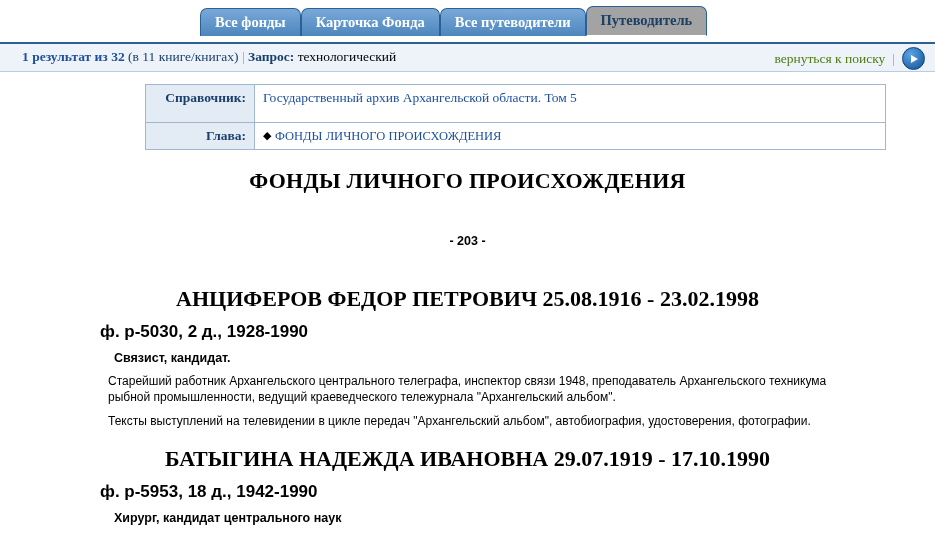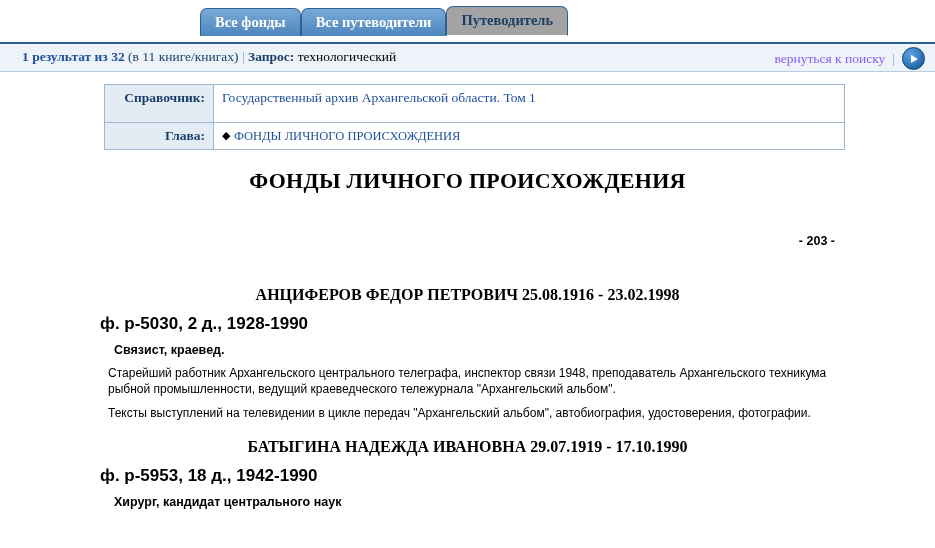--- a/index.html
+++ b/index.html
@@ -92,21 +92,21 @@
   }
   .statusright {
     position: absolute;
     right: 10px;
     top: 3px;
     display: flex;
     align-items: center;
     gap: 7px;
   }
   .backlink {
-    color: #8b5cf6;
+    color: #4d7c0f;
     text-decoration: none;
     font-size: 13.5px;
     cursor: pointer;
   }
   .sep {
     color: #8aa4c0;
   }
   .arrowbtn {
     width: 21px;
     height: 21px;
@@ -117,20 +117,21 @@
     display: inline-flex;
     align-items: center;
     justify-content: center;
     cursor: pointer;
   }
   .arrowbtn svg { display: block; }
 
   
   .infowrap {
     padding: 12px 0 0 12px;
+    margin-left: 41px;
   }
   table.info {
     margin-left: 92px;
     border-collapse: collapse;
     width: 741px;
     font-family: "Liberation Serif", serif;
   }
   table.info td {
     border: 1px solid #9fb7d0;
     padding: 5px 8px;
@@ -170,31 +171,31 @@
   }
   .doc-title {
     text-align: center;
     font-family: "Liberation Serif", serif;
     font-weight: bold;
     font-size: 22px;
     letter-spacing: 0.3px;
     margin: 0 0 40px 0;
   }
   .pagenum {
-    text-align: right;
+    text-align: center;
     font-size: 12.5px;
     font-weight: bold;
     font-family: "Liberation Sans", sans-serif;
     margin: 0 0 38px 0;
   }
   .entry-head {
     text-align: center;
     font-family: "Liberation Serif", serif;
     font-weight: bold;
-    font-size: 16px;
+    font-size: 22px;
     margin: 0 0 10px 0;
   }
   .entry-fond {
     font-family: "Liberation Sans", sans-serif;
     font-size: 17px;
     font-weight: bold;
     margin: 0 0 9px 0;
   }
   .entry-prof {
     font-family: "Liberation Sans", sans-serif;
@@ -214,20 +215,21 @@
   .cut {
     overflow: hidden;
   }
 </style>
 </head>
 <body>
 
 <div class="tabbar">
   <div class="tabs">
     <div class="tab">Все фонды</div>
+    <div class="tab">Карточка Фонда</div>
     <div class="tab">Все путеводители</div>
     <div class="tab active">Путеводитель</div>
   </div>
   <div class="tabline"></div>
 </div>
 
 <div class="statusbar">
   <div class="statusleft">
     <span class="blue"><b>1 результат из 32</b></span>
     <span>(в 11 книге/книгах)</span>
@@ -244,40 +246,40 @@
         </svg>
     </span>
   </div>
 </div>
 
 <div class="infowrap">
   <table class="info">
     <tbody>
         <tr>
       <td class="lbl">Справочник:</td>
-      <td class="val tall">Государственный архив Архангельской области. Том 1</td>
+      <td class="val tall">Государственный архив Архангельской области. Том 5</td>
     </tr>
     <tr>
       <td class="lbl">Глава:</td>
       <td class="val">
         <span class="bullet">◆</span><a class="chapter-link">ФОНДЫ ЛИЧНОГО ПРОИСХОЖДЕНИЯ</a>
       </td>
     </tr>
   </tbody>
     </table>
 </div>
 
 <div class="doc cut">
   <div class="doc-title">ФОНДЫ ЛИЧНОГО ПРОИСХОЖДЕНИЯ</div>
   <div class="pagenum">- 203 -</div>
 
   <div class="entry-block">
     <div class="entry-head">АНЦИФЕРОВ ФЕДОР ПЕТРОВИЧ 25.08.1916 - 23.02.1998</div>
     <div class="entry-fond">ф. р-5030, 2 д., 1928-1990</div>
-    <div class="entry-prof">Связист, краевед.</div>
+    <div class="entry-prof">Связист, кандидат.</div>
     <div class="entry-para">Старейший работник Архангельского центрального телеграфа, инспектор связи 1948, преподаватель Архангельского техникума рыбной промышленности, ведущий краеведческого тележурнала "Архангельский альбом".</div>
     <div class="entry-para">Тексты выступлений на телевидении в цикле передач "Архангельский альбом", автобиография, удостоверения, фотографии.</div>
   </div>
 
   <div class="entry-block second">
     <div class="entry-head">БАТЫГИНА НАДЕЖДА ИВАНОВНА 29.07.1919 - 17.10.1990</div>
     <div class="entry-fond">ф. р-5953, 18 д., 1942-1990</div>
     <div class="entry-prof">Хирург, кандидат центрального наук</div>
   </div>
 </div>

